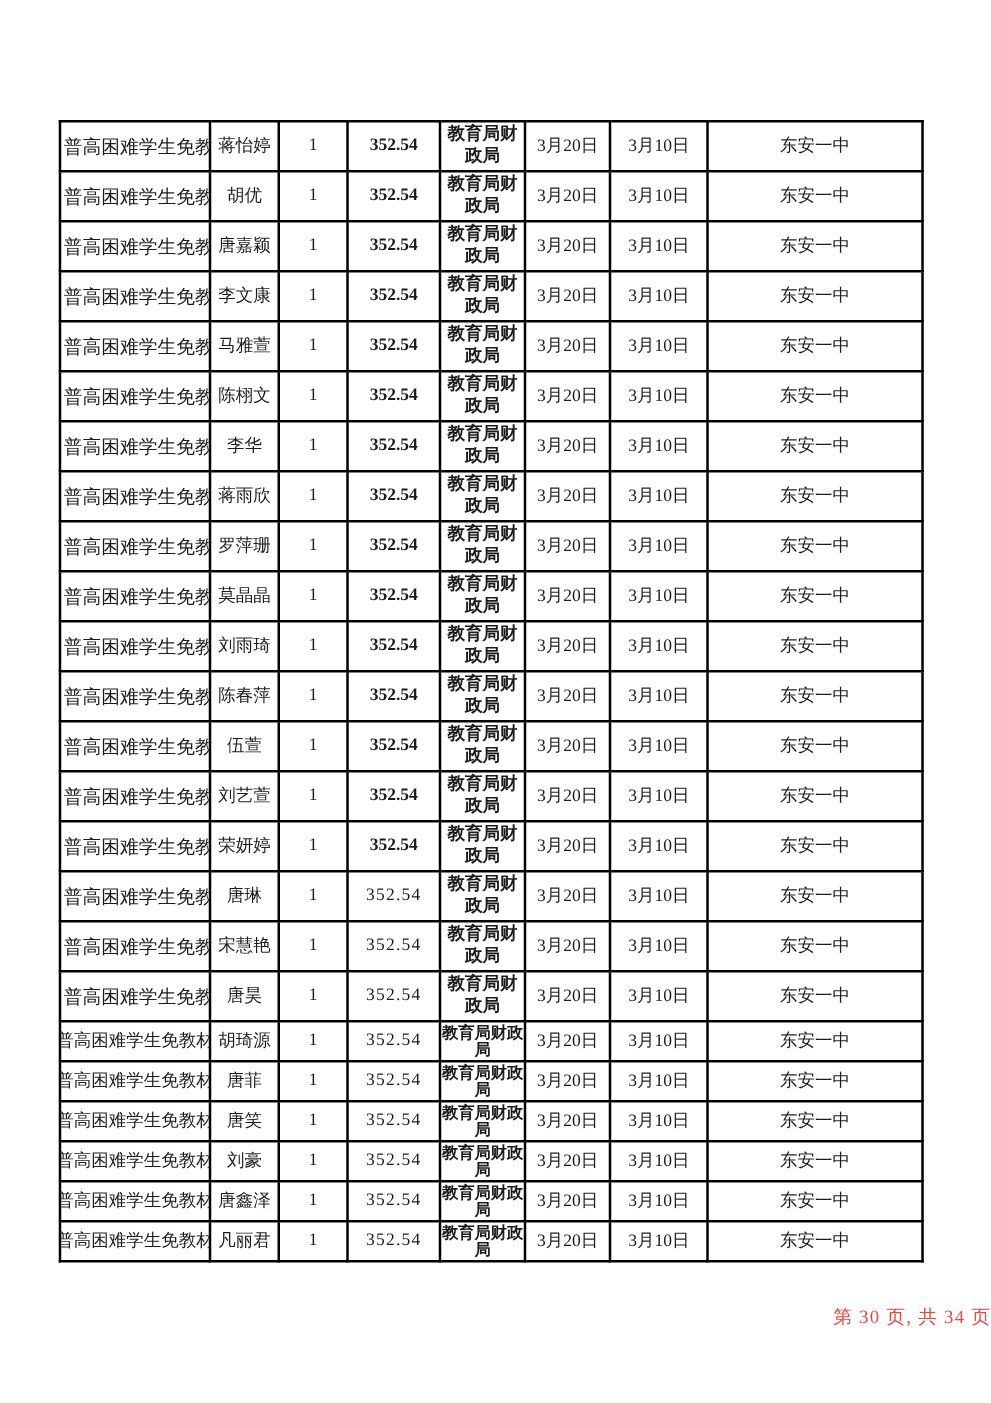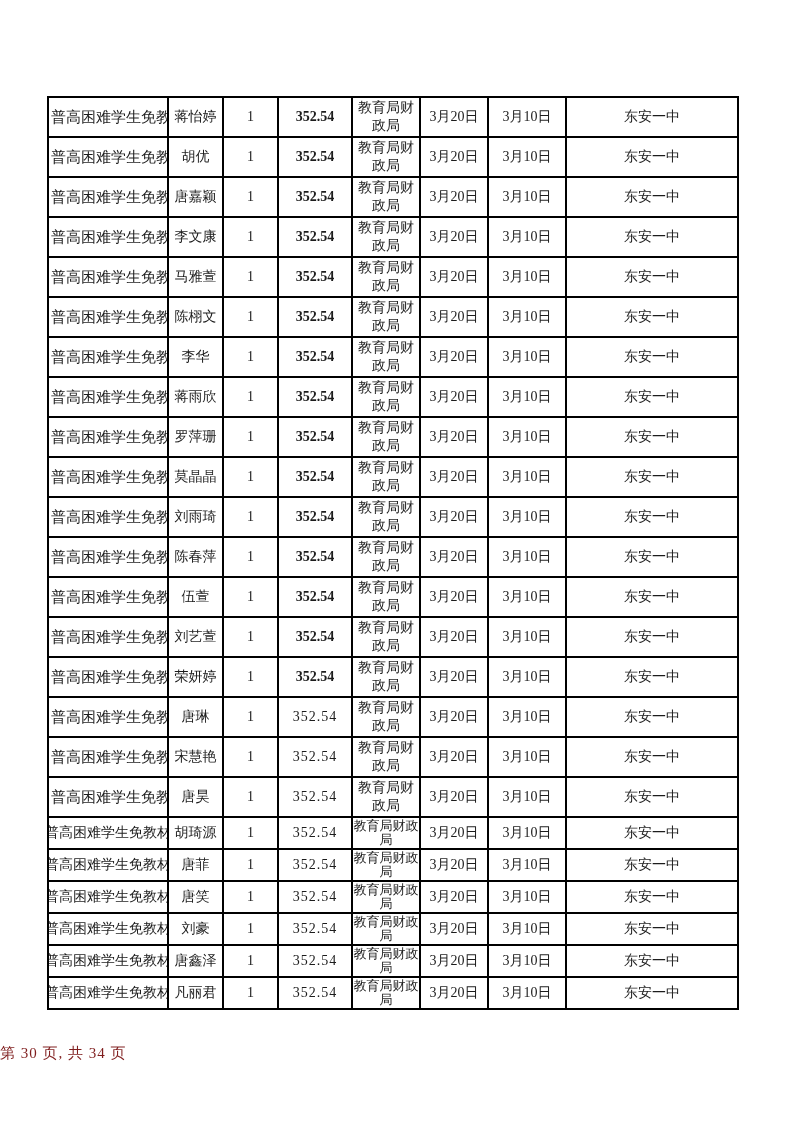--- a/index.html
+++ b/index.html
@@ -70,35 +70,36 @@
     font-size: 15px;
     color: #000000;
   }
   td.amount-serif {
     letter-spacing: 1px;
   }
 
   td.col-dept {
     line-height: 18px;
     font-size: 14px;
+    font-weight: bold;
   }
   tr.short td.col-dept {
     font-size: 13px;
     line-height: 14px;
   }
 
   .page-footer {
     position: absolute;
     left: 0;
     right: 0;
     top: 1044px;
-    text-align: left;
+    text-align: right;
     font-size: 15px;
     letter-spacing: 1px;
-    color: #7f1d1d;
+    color: #ef4444;
   }
 </style>
 </head>
 <body>
 
 <div class="doc-page">
 
   <table class="fee-table">
     <colgroup>
       <col style="width:120px">

